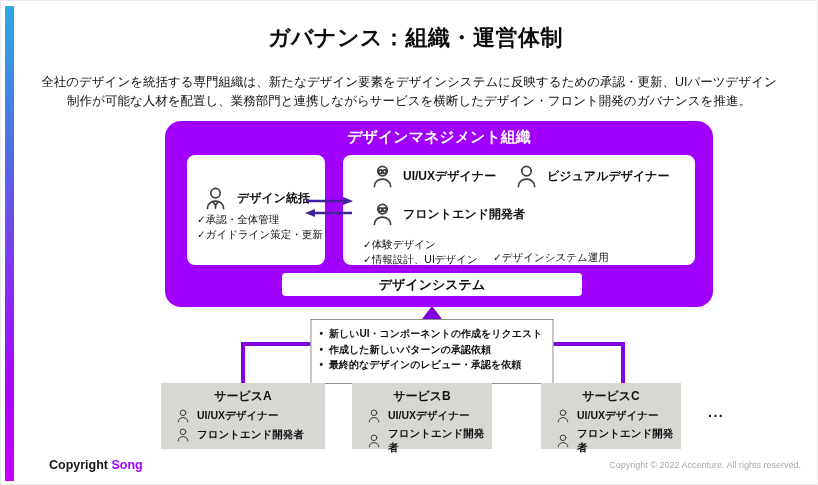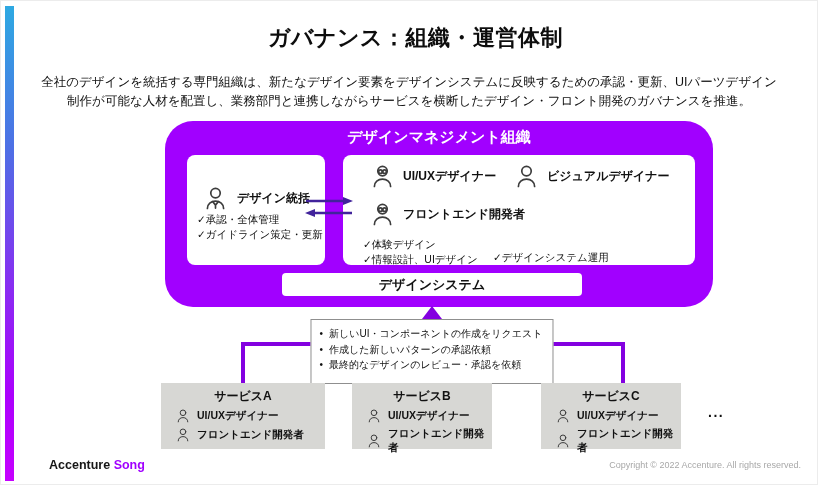--- a/index.html
+++ b/index.html
@@ -9,21 +9,21 @@
     border:1px solid #ececec;box-sizing:border-box;
   }
   .abs{position:absolute;}
   
   .gradient-bar{left:4px;top:5px;width:9px;height:475px;
     background:linear-gradient(180deg,#2ea9e2 0%,#4e6fe5 30%,#8a2bf2 60%,#ab00fd 82%,#c600ff 100%);}
   
   .title{left:13px;right:0;top:22px;text-align:center;font-size:22px;font-weight:bold;color:#0d0d0d;letter-spacing:.5px;}
   .desc{left:0;right:0;top:72px;text-align:center;font-size:12.5px;line-height:1.5;color:#101010;white-space:nowrap;}
   
-  .org-box{left:164px;top:120px;width:548px;height:186px;background:#a100ff;border-radius:28px;}
+  .org-box{left:164px;top:120px;width:548px;height:186px;background:#a100ff;border-radius:16px;}
   .org-title{left:0;top:7px;width:100%;text-align:center;color:#ffffff;font-size:15px;font-weight:bold;}
   .white-card{background:#ffffff;border-radius:8px;}
   .lead-box{left:22px;top:34px;width:138px;height:110px;display:flex;flex-direction:column;}
   .role-row{display:flex;align-items:center;justify-content:center;gap:8px;margin-top:30px;}
   .role-label{font-size:12px;font-weight:bold;}
   .tasks{margin-top:auto;margin-bottom:24px;padding-left:10px;font-size:10.5px;line-height:1.45;}
   .team-box{left:178px;top:34px;width:352px;height:110px;}
   .member{position:absolute;display:flex;align-items:center;gap:7px;font-size:12px;font-weight:bold;}
   .m-uiux{left:26px;top:8px;}
   .m-visual{left:170px;top:8px;}
@@ -37,21 +37,21 @@
   
   .connector{background:#8300e0;z-index:1;}
   .h-line{left:240px;top:341px;width:384px;height:4px;}
   .v-a{left:240px;top:341px;width:4px;height:41px;}
   .v-b{left:429px;top:316px;width:4px;height:66px;}
   .v-c{left:620px;top:341px;width:4px;height:41px;}
   .up-tri{left:421px;top:305px;width:0;height:0;z-index:1;
     border-left:10px solid transparent;border-right:10px solid transparent;border-bottom:13px solid #8300e0;}
   
   .bullet-box{left:431px;top:318px;transform:translateX(-50%);width:max-content;z-index:2;
-    background:#ffffff;border:1px solid #8f8f8f;padding:6px 10px 10px 8px;font-size:10px;line-height:1.55;}
+    background:#ffffff;border:1px solid #8f8f8f;padding:6px 10px 10px 8px;font-size:10px;line-height:1.55;font-weight:bold;}
   .bullet-line{display:flex;gap:6px;}
   .bullet-line::before{content:"\2022";}
   
   .svc{top:382px;width:140px;height:66px;background:#d7d7d4;z-index:2;}
   .svcA{left:160px;width:164px;} .svcB{left:351px;} .svcC{left:540px;}
   .svc-title{text-align:center;margin-top:5px;font-size:12px;font-weight:bold;}
   .svc-member{display:flex;align-items:center;gap:6px;margin:3px 0 0 14px;font-size:10.5px;font-weight:bold;}
   .ellipsis{left:707px;top:403px;font-size:14px;font-weight:bold;letter-spacing:1.5px;}
   
   .brand{left:48px;top:457px;font-size:12.5px;font-weight:bold;color:#161616;}
@@ -203,18 +203,18 @@
       <svg class="pic" viewBox="0 0 24 24" width="16" height="16">
           <use href="#i-bust"></use>
         </svg>
       <span>フロントエンド開発者</span>
     </div>
   </div>
 
   <div class="abs ellipsis">...</div>
 
   <div class="abs brand">
-    <span>Accenture</span>
+    <span>Copyright</span>
     <span class="song">Song</span>
   </div>
   <div class="abs copyright">Copyright © 2022 Accenture. All rights reserved.</div>
 
 </div>
 
 </body></html>

